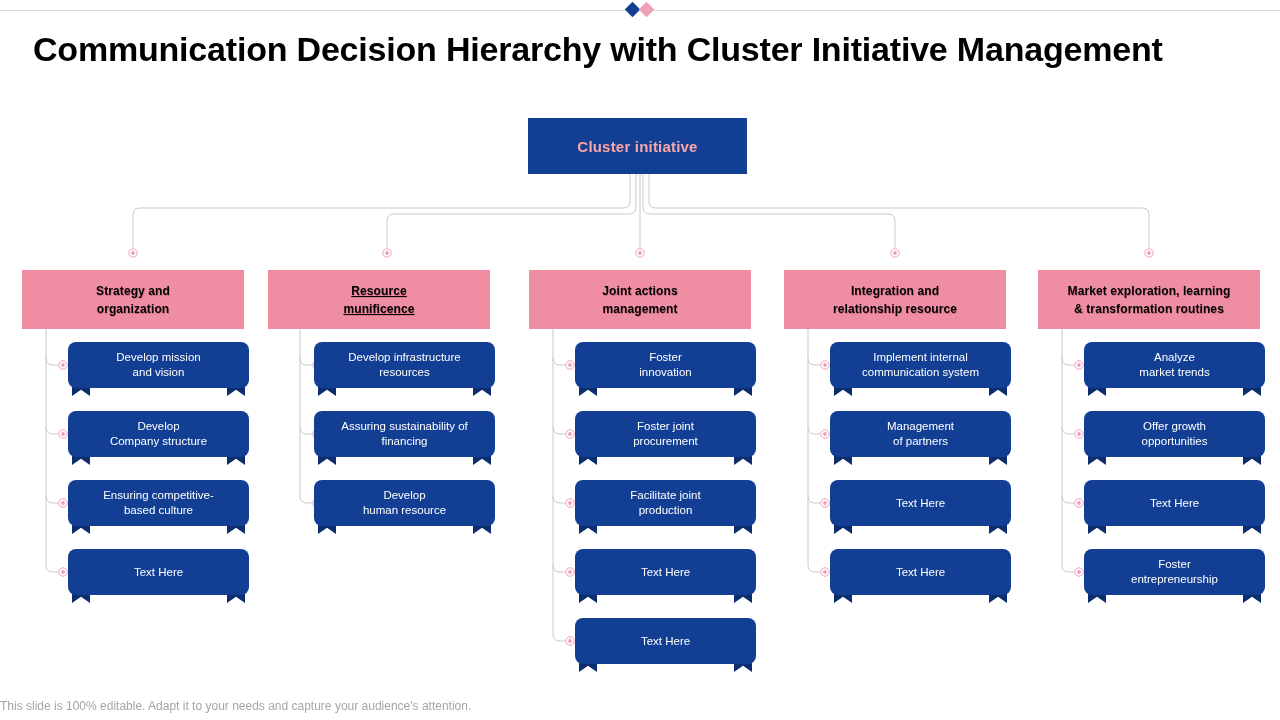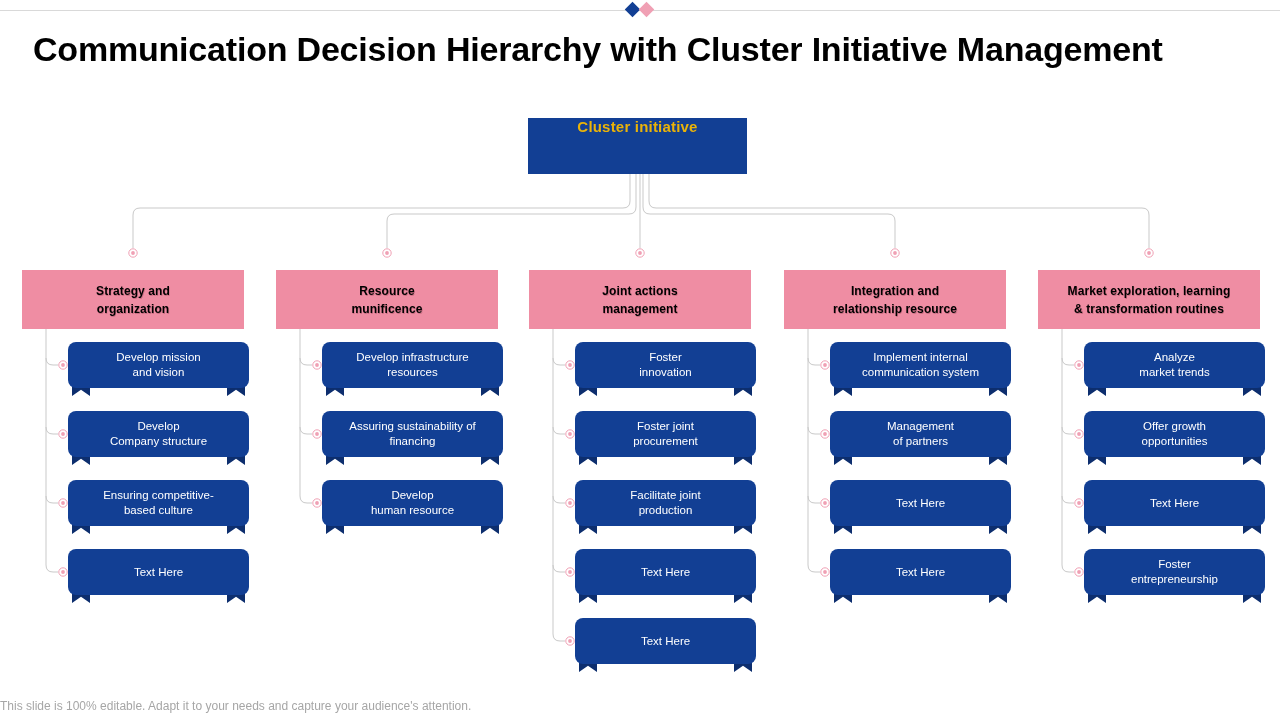--- a/index.html
+++ b/index.html
@@ -53,24 +53,25 @@
   }
 
   
   .root-node {
     position: absolute;
     left: 528px;
     top: 118px;
     width: 219px;
     height: 56px;
     background: #123f94;
-    color: #eab308;
+    color: #fca5a5;
     font-size: 15px;
     font-weight: bold;
     display: flex;
+    align-items: center;
     justify-content: center;
     letter-spacing: 0.2px;
   }
 
   
   #connectors {
     position: absolute;
     left: 0;
     top: 0;
     width: 1280px;
@@ -284,21 +285,21 @@
           </div>
           <div class="item">
             <div class="tail left"></div>
             <div class="tail right"></div>
             <div class="item-body">
               <div><span>Text Here</span></div>
             </div>
           </div>
         </div>
       </div>
-      <div class="column" style="left: 276px;">
+      <div class="column" style="left: 268px; text-decoration: underline;">
         <div class="col-head">
           <div><span>Resource</span><br><span>munificence</span></div>
         </div>
         <div class="items">
           <div class="item">
             <div class="tail left"></div>
             <div class="tail right"></div>
             <div class="item-body">
               <div><span>Develop  infrastructure</span><br><span>resources</span></div>
             </div>

